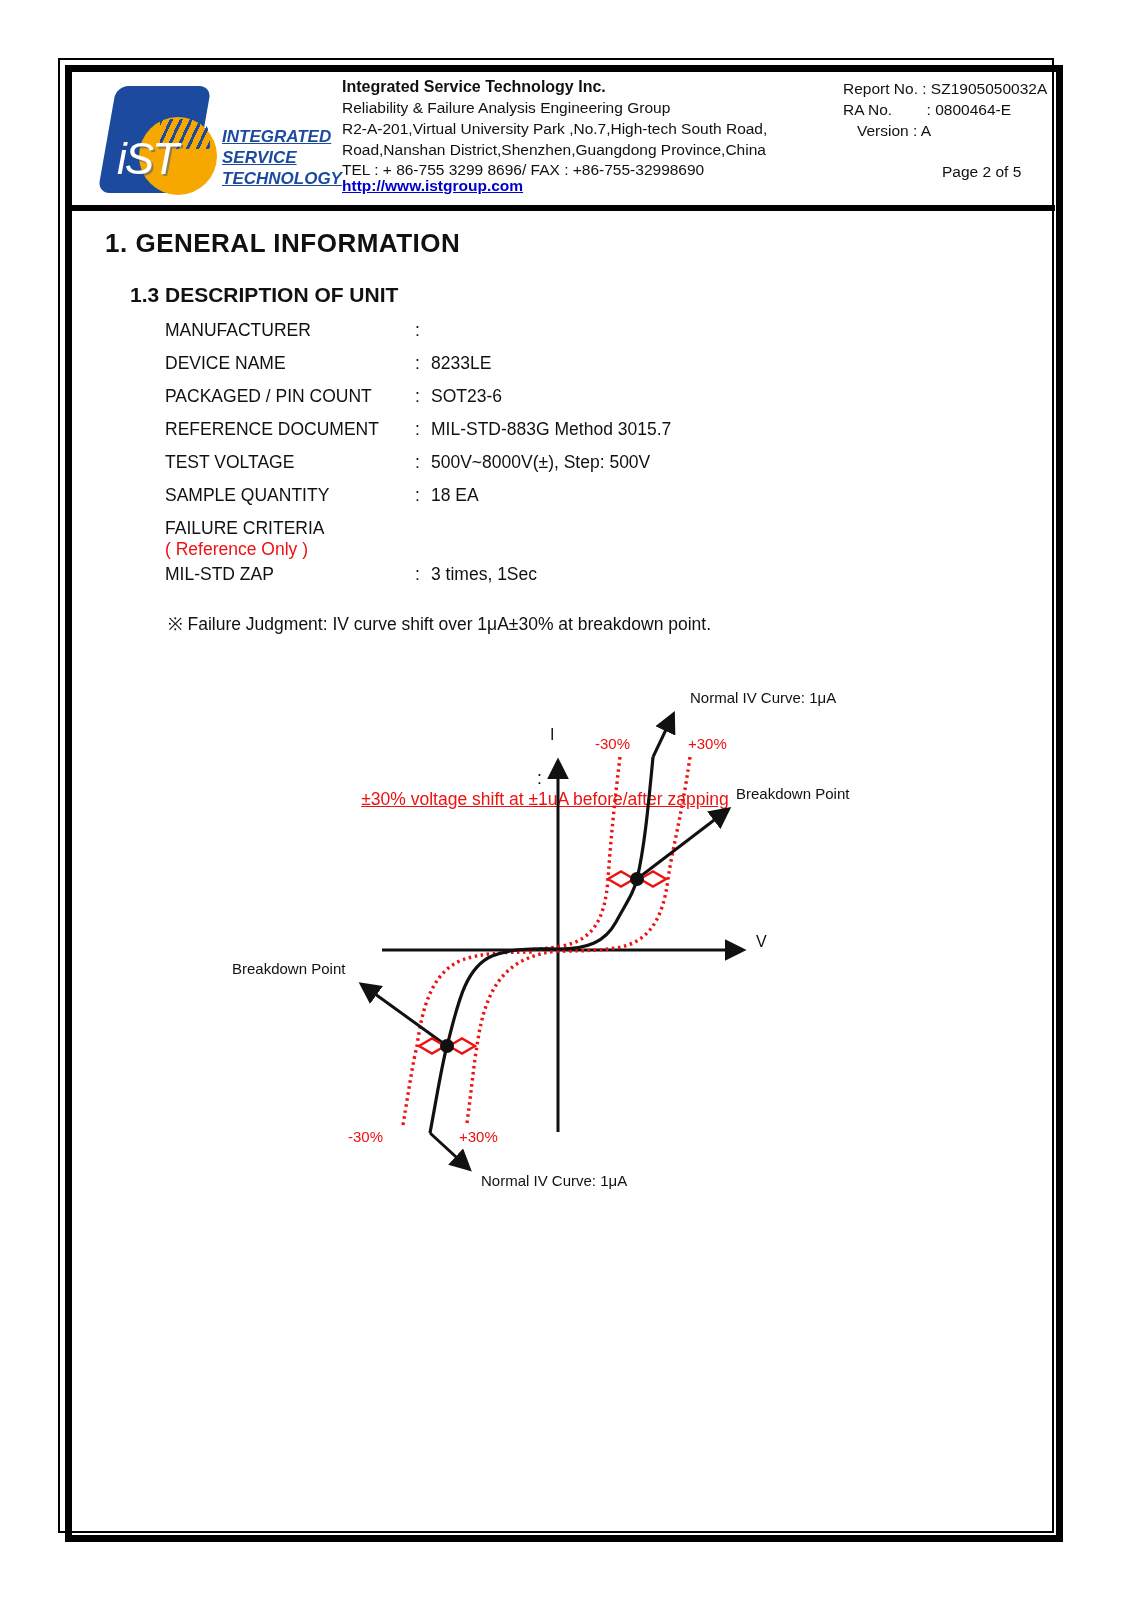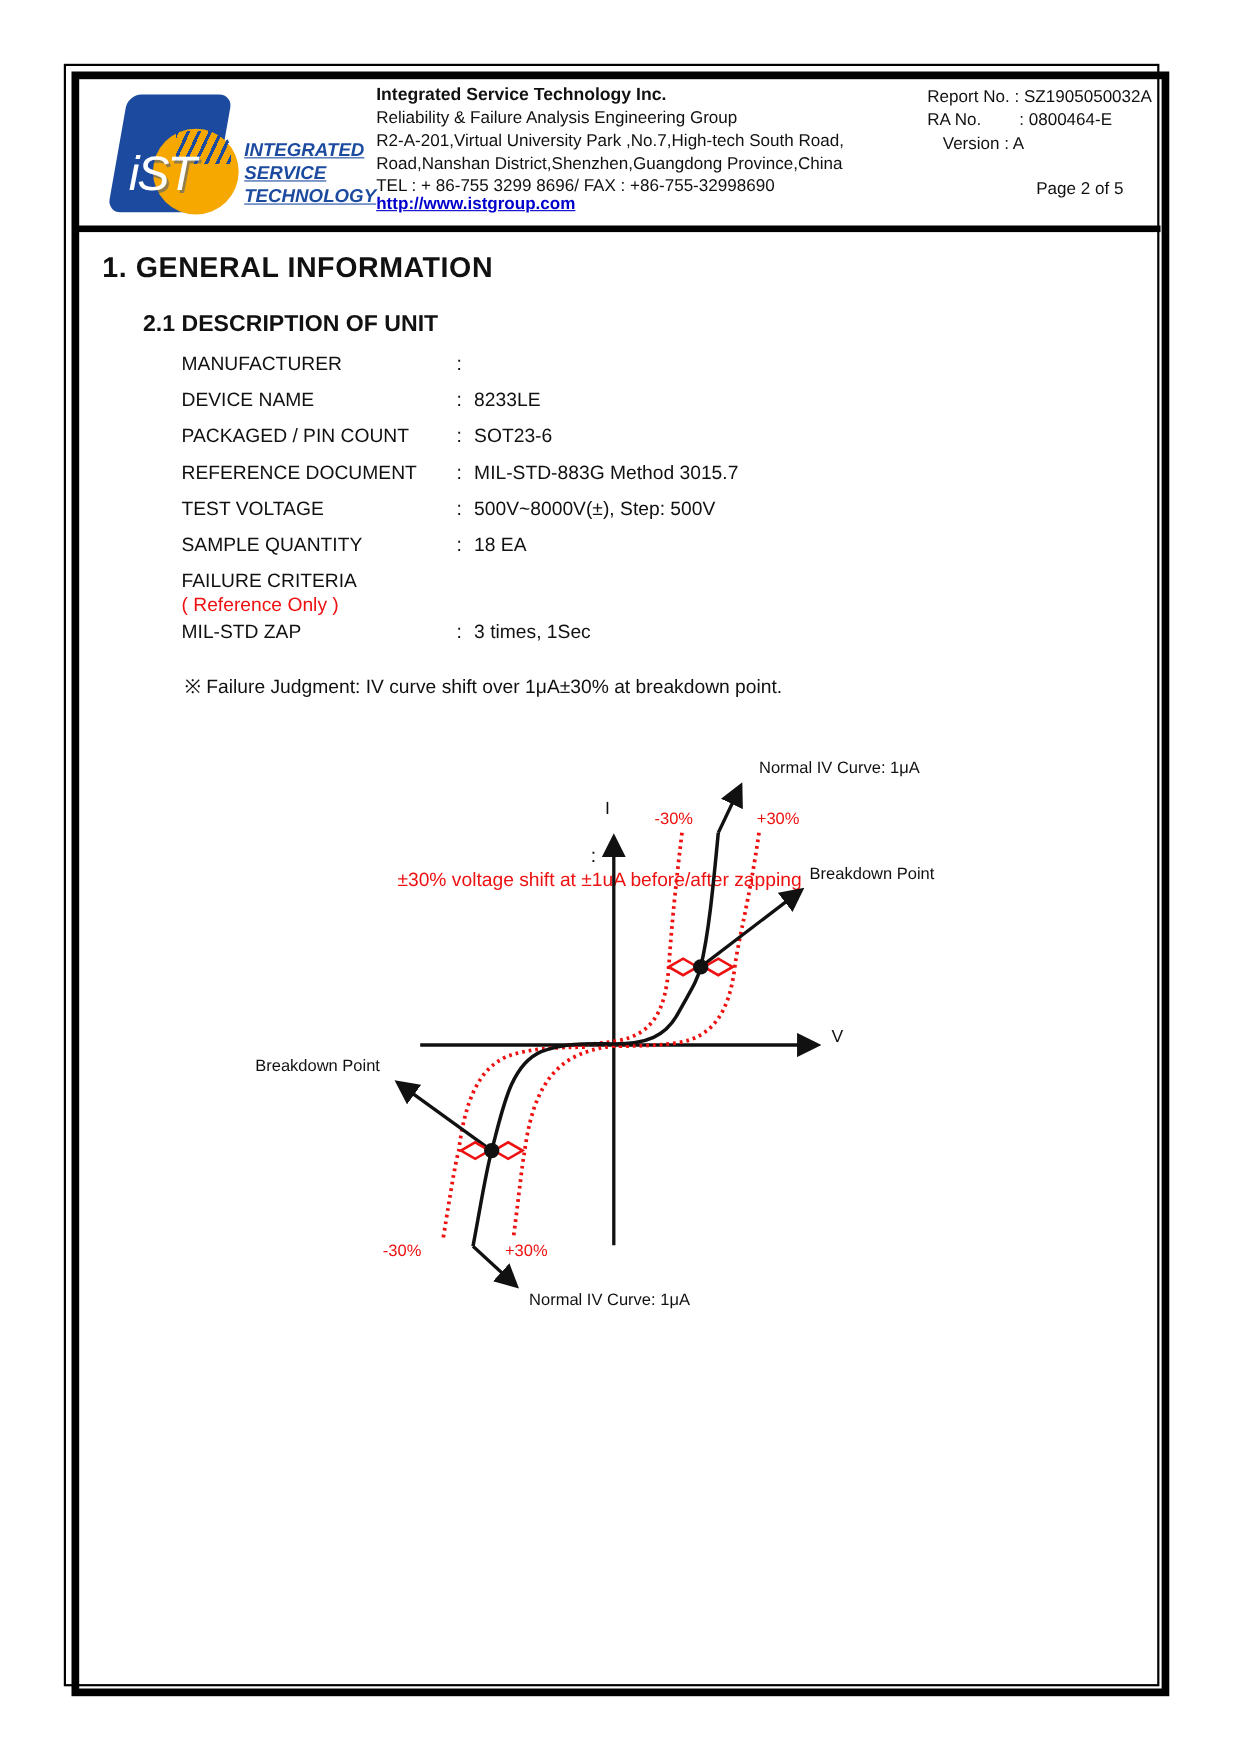--- a/index.html
+++ b/index.html
@@ -26,32 +26,32 @@
     text-shadow:2px 2px 0 rgba(27,74,159,.45);}
   .logo-words{position:absolute;left:222px;top:126px;color:var(--brand-blue,#1b4a9f);
     font-weight:bold;font-style:italic;font-size:17px;line-height:21px;white-space:pre;text-decoration:underline;}
   .hc{position:absolute;left:342px;white-space:pre;font-size:15.5px;}
   .hc.b{font-weight:bold;font-size:16px;}
   .hlink{position:absolute;left:342px;top:177px;font-size:15.5px;font-weight:bold;
     color:var(--link-blue,#0000cc);}
   .hr1{position:absolute;white-space:pre;font-size:15.5px;}
   .header-rule{position:absolute;left:70px;top:205px;width:985px;height:6px;background:#000;}
   
-  .h1{position:absolute;left:93px;top:228px;font-size:26px;font-weight:bold;letter-spacing:.5px;}
+  .h1{position:absolute;left:105px;top:228px;font-size:26px;font-weight:bold;letter-spacing:.5px;}
   .h2{position:absolute;left:130px;top:283px;font-size:21px;font-weight:bold;}
   
   .desc{position:absolute;left:165px;top:320px;width:760px;}
   .drow{display:flex;height:33px;font-size:17.5px;align-items:flex-start;}
   .drow.tall{height:46px;flex-direction:column;}
   .dlabel{width:250px;flex:0 0 250px;line-height:21px;}
   .dlabel .l2{color:var(--alert-red,#e00);}
   .dcolon{width:16px;flex:0 0 16px;}
   .dvalue{flex:1;white-space:pre;}
   .drow.tall .dcolon,.drow.tall .dvalue{align-self:center;}
-  .red{color:var(--alert-red,#e00);}
+  .red{color:var(--alert-red,#e00);text-decoration:underline;}
   .note{position:absolute;left:168px;top:611px;font-size:17.5px;}
   
   .diagram{position:absolute;left:220px;top:650px;}
   .ax,.curve,.leader{stroke:#111;fill:none;}
   .ax{stroke-width:3;}
   .curve{stroke-width:3.2;}
   .leader{stroke-width:3;}
   .redc{stroke:var(--alert-red,#e00);stroke-width:3.4;fill:none;stroke-dasharray:2.5 3.6;}
   .rdia{stroke:var(--alert-red,#e00);stroke-width:2.4;fill:#fff;}
   .rln{stroke:var(--alert-red,#e00);stroke-width:3;}
@@ -84,21 +84,21 @@
 
   <div class="hr1" style="left:843px;top:80px">Report No. : SZ1905050032A</div>
   <div class="hr1" style="left:843px;top:101px">RA No.        : 0800464-E</div>
   <div class="hr1" style="left:857px;top:122px">Version : A</div>
   <div class="hr1" style="left:942px;top:163px">Page 2 of 5</div>
 </div>
 
 <div class="header-rule"></div>
 
 <div class="h1">1. GENERAL INFORMATION</div>
-<div class="h2">2.1 DESCRIPTION OF UNIT</div>
+<div class="h2">1.3 DESCRIPTION OF UNIT</div>
 
 <div class="desc">
   <div class="drow">
     <span class="dlabel">MANUFACTURER</span>
     <span class="dcolon">:</span>
   </div>
   <div class="drow">
     <span class="dlabel">DEVICE NAME</span>
     <span class="dcolon">:</span>
     <span class="dvalue">8233LE</span>

